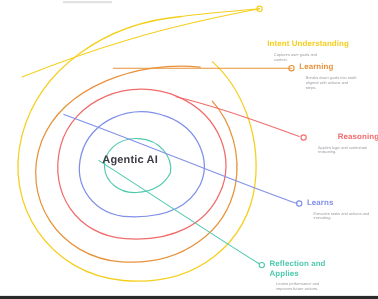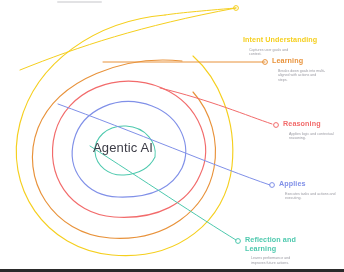--- a/index.html
+++ b/index.html
@@ -26,21 +26,21 @@
   .cal-title{
     font-size:7.2px;font-weight:bold;letter-spacing:.1px;line-height:8.6px;
     white-space:pre-line;
   }
   .cal-desc{
     font-size:3.6px;line-height:4.6px;color:#9a9aa2;
     margin-top:3.2px;white-space:pre-line;
   }
   .center-label{
     position:absolute;
-    font-size:13px;font-weight:normal;color:#3c3c46;
+    font-size:10px;font-weight:bold;color:#3c3c46;
     left:93px;top:140px;letter-spacing:.15px;
   }
 </style>
 </head>
 <body>
 
 <div id="stage">
 
   <div id="topbar"></div>
 
@@ -103,31 +103,31 @@
   </div>
 
   <div class="callout" style="left:272px;top:57px;width:72px;">
     <div class="cal-title" style="color:#e8923a;">Learning</div>
     <div class="cal-desc" style="margin-left:6px;">Breaks down goals into multi-
 aligned with actions and
 steps.</div>
   </div>
 
   <div class="callout" style="left:283px;top:120px;width:61px;">
-    <div class="cal-title" style="color:#f26b6b;">Reasoning</div>
+    <div class="cal-title" style="color:#f26b6b;margin-left:24px;">Reasoning</div>
     <div class="cal-desc" style="margin-left:6px;">Applies logic and contextual
 reasoning.</div>
   </div>
 
   <div class="callout" style="left:279px;top:180px;width:65px;">
-    <div class="cal-title" style="color:#8090e8;">Applies</div>
+    <div class="cal-title" style="color:#8090e8;">Learns</div>
     <div class="cal-desc" style="margin-left:6px;">Executes tasks and actions and
 executing.</div>
   </div>
 
   <div class="callout" style="left:245px;top:236px;width:99px;">
     <div class="cal-title" style="color:#4ec9ae;">Reflection and
-Learning</div>
+Applies</div>
     <div class="cal-desc" style="margin-left:6px;">Learns performance and
 improves future actions.</div>
   </div>
 
 </div>
 
 </body></html>

